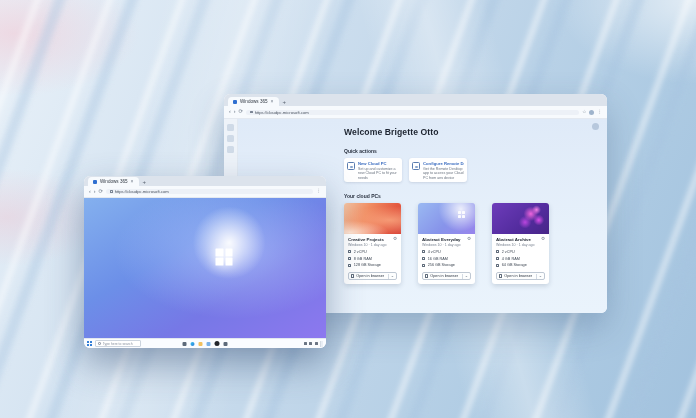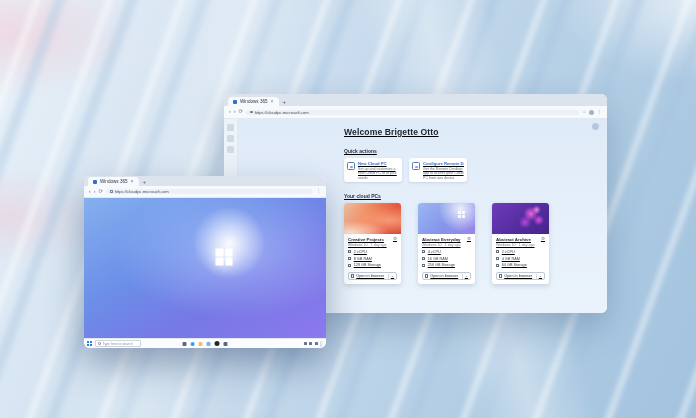--- a/index.html
+++ b/index.html
@@ -57,21 +57,21 @@
   
   #portal { left:224px; top:94px; width:383px; height:219px;
     box-shadow:0 14px 34px rgba(58,88,125,.32); }
   #portal .tabstrip { height:12px; }
   #portal .navbar { height:13px; }
   #portal .page { display:flex; height:194px; }
   #portal .rail { width:14px; background:#eef3f9; border-right:1px solid #e2e9f1;
     display:flex; flex-direction:column; align-items:center; gap:4px; padding-top:5px; }
   #portal .rail .ritem { width:7px; height:7px; border-radius:1.5px; background:#cfdae7; }
   #portal .content { position:relative; flex:1; padding:8px 10px 0 106px;
-    background:linear-gradient(180deg,#dfeaf8 0%,#e7f1fb 60%,#eaf3fc 100%);text-decoration:underline; }
+    background:linear-gradient(180deg,#dfeaf8 0%,#e7f1fb 60%,#eaf3fc 100%); }
   .page-avatar { position:absolute; top:4px; right:8px; width:7px; height:7px;
     border-radius:50%; background:#b7c8dd; }
 
   .welcome { font-size:8.6px; font-weight:bold; color:#1d2430; letter-spacing:.1px; }
   .sec-label { font-size:5px; font-weight:bold; color:#2a3240; margin-top:11px; margin-bottom:4px; }
 
   .qa-row { display:flex; gap:7px; }
   .qa-card { width:58px; height:24px; background:#fff; border-radius:3px;
     box-shadow:0 1px 2.5px rgba(40,60,90,.14); display:flex; gap:3px; padding:3px; }
   .qa-icon { width:8px; height:8px; border:0.8px solid #5a7db0; border-radius:1.5px; flex:none;

